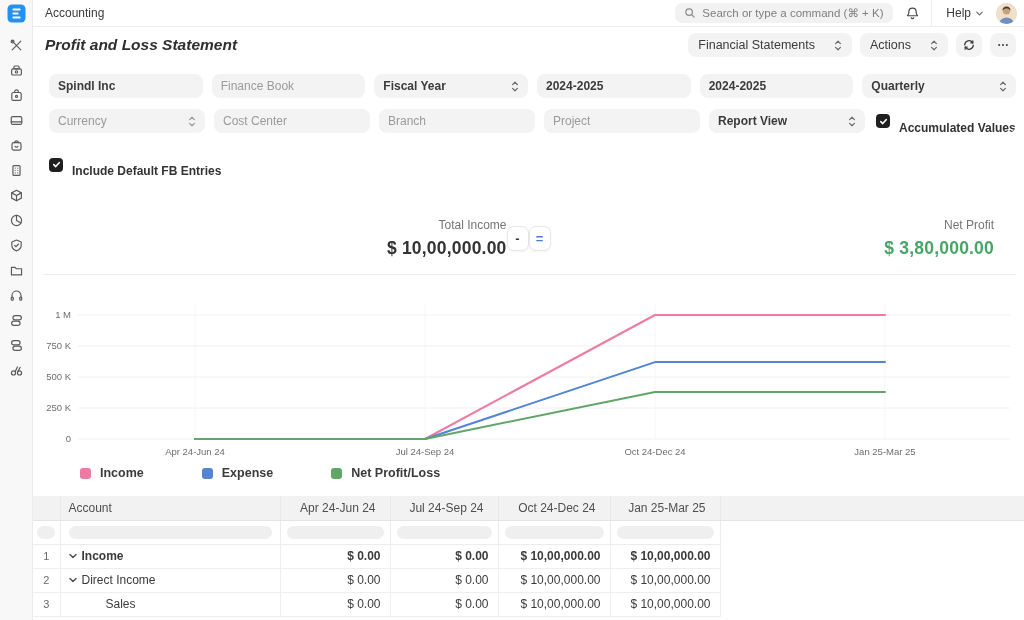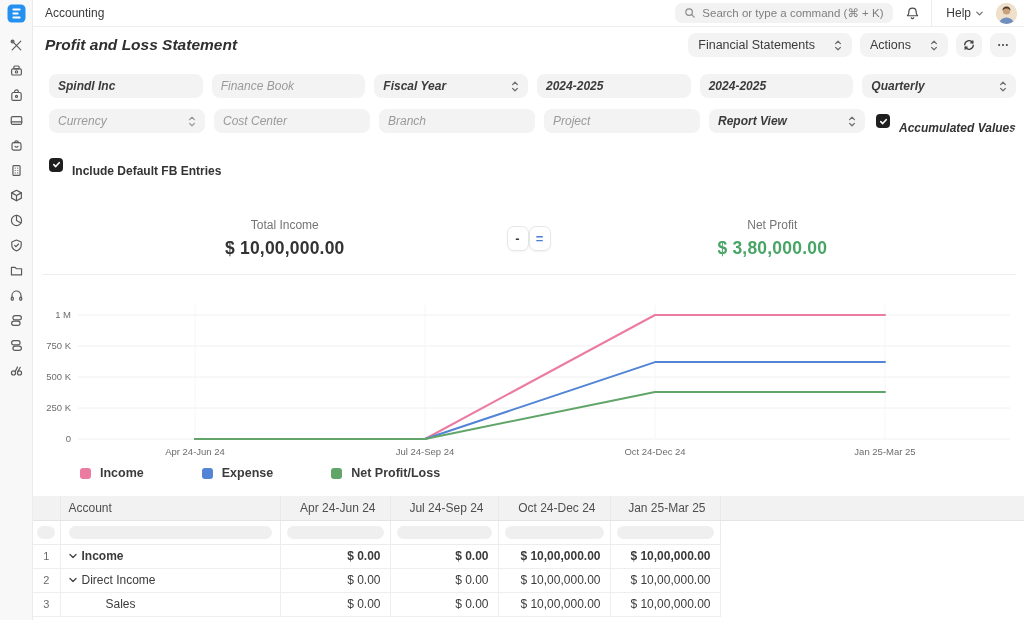--- a/index.html
+++ b/index.html
@@ -29,33 +29,33 @@
 
   .page-header { height:36px; display:flex; align-items:center; justify-content:space-between; padding:0 8px 0 12px; }
   .page-title { font-size:15.5px; font-weight:700; color:#2f2f2f;font-style:italic; }
   .header-btns { display:flex; align-items:center; gap:8px; }
   .btn { height:24px; border-radius:8px; background:#f3f3f3; display:inline-flex; align-items:center; gap:19px; padding:0 10px; font-size:12.5px; color:#3b3b3b; cursor:pointer; border:none; }
   .icon-btn { width:26px; padding:0; justify-content:center; }
   .updown { width:8px; height:13px; stroke:#6e6e6e; fill:none; stroke-width:1.4; stroke-linecap:round; stroke-linejoin:round; }
 
   
   .filter-row { display:flex; gap:9px; margin:11px 8px 0 16px; }
-  .field { flex:1; height:24px; border-radius:8px; background:#f3f3f3; display:flex; align-items:center; padding:0 9px; font-size:12px; cursor:pointer; overflow:hidden; white-space:nowrap;font-style:italic; }
+  .field { flex:1; height:24px; border-radius:8px; background:#f3f3f3; display:flex; align-items:center; padding:0 9px; font-size:12px; cursor:pointer; overflow:hidden; white-space:nowrap; }
   .field .ftext { flex:1; }
   .filled { color:#3b3b3b; font-weight:600; }
   .ph { color:#9a9a9a; font-weight:400; }
   .cb-line { display:flex; align-items:center; gap:9px; margin:18px 16px 0; }
   .cb-inline { flex:1; display:flex; align-items:center; gap:9px; background:none; padding:0 2px; }
   .cb { width:14px; height:14px; background:#1f1f1f; border-radius:4px; display:flex; align-items:center; justify-content:center; flex:none; cursor:pointer; }
   .cb svg { width:9px; height:9px; stroke:#fff; stroke-width:1.8; fill:none; stroke-linecap:round; stroke-linejoin:round; }
   .cb-label { font-size:12px; font-weight:600; color:#333;margin-top:13px; }
 
   
   .summary { display:flex; align-items:center; margin-top:40px; padding:0 30px; }
-  .sum-card { flex:1; text-align:center; }
+  .sum-card { flex:1; text-align:right; }
   .sum-label { font-size:12px; color:#757575; }
   .sum-value { font-size:17.5px; font-weight:600; color:#333; margin-top:6px; letter-spacing:.2px; }
   .sum-green { color:#48a566; }
   .op-box { width:22px; height:25px; background:#fff; border:1px solid #e7e7e7; border-radius:7px; box-shadow:0 1px 2px rgba(0,0,0,.05); display:flex; align-items:center; justify-content:center; font-size:13px; font-weight:700; color:#3b3b3b; flex:none; }
   .op-eq { color:#4d7fd6; }
   .summary-divider { height:1px; background:#ececec; margin:15px 8px 0 10px; }
 
   
   #chart-svg { display:block; margin-top:20px; }
   .legend { display:flex; gap:58px; padding-left:47px; margin-top:1px; }

